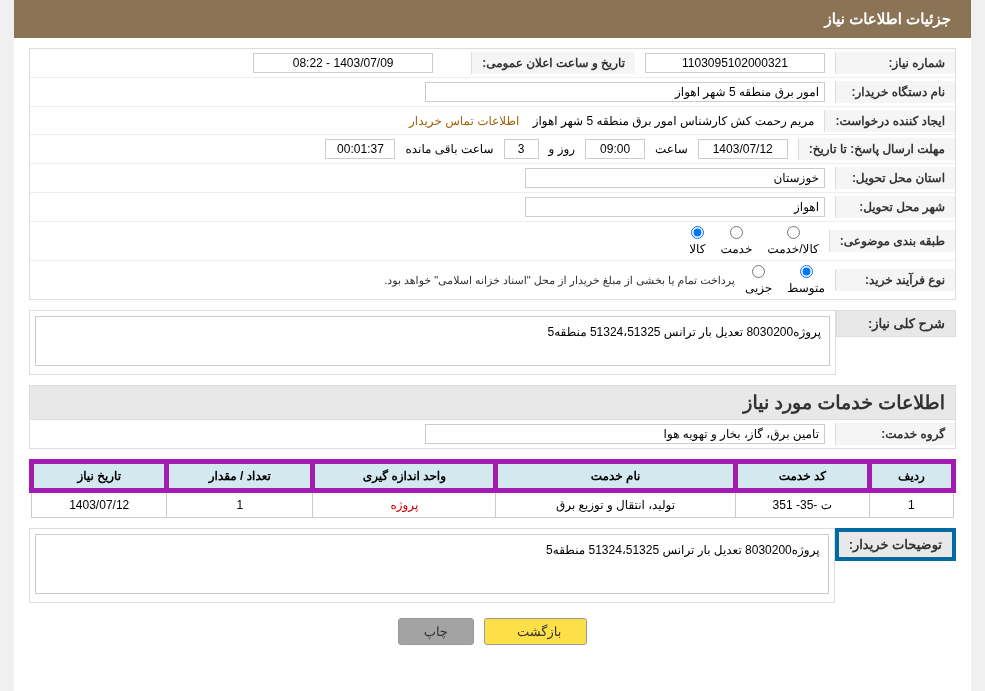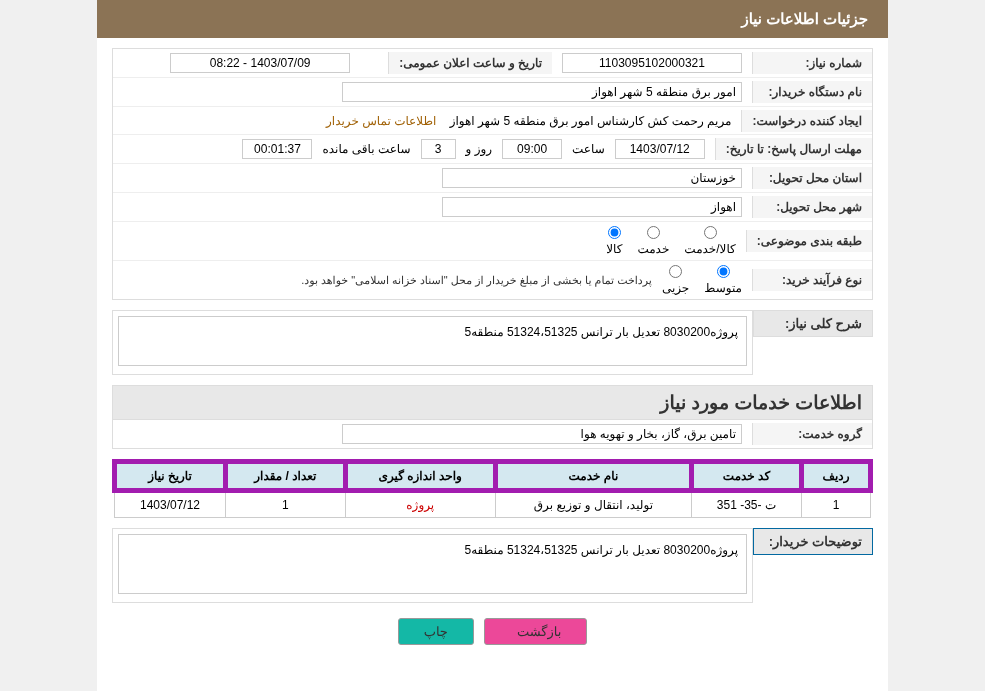--- a/index.html
+++ b/index.html
@@ -3,21 +3,21 @@
   <meta charset="utf-8">
   <style>
     * { box-sizing: border-box; margin: 0; padding: 0; }
     body {
       font-family: Tahoma, Arial, sans-serif;
       font-size: 13px;
       background: #f0f0f0;
       direction: rtl;
     }
     .page-wrapper {
-      width: 791px;
+      width: 957px;
       min-height: 691px;
       background: #fff;
       margin: 0 auto;
       padding-bottom: 20px;
     }
     .header-bar {
       background: #8B7355;
       color: #fff;
       text-align: right;
       padding: 10px 20px;
@@ -151,25 +151,25 @@
     }
     .btn {
       padding: 5px 25px;
       font-size: 13px;
       font-family: Tahoma, Arial, sans-serif;
       border: 1px solid #999;
       cursor: pointer;
       border-radius: 3px;
     }
     .btn-print {
-      background: #14b8a6;
+      background: #a3a3a3;
       color: #333;
     }
     .btn-back {
-      background: #ec4899;
+      background: #fde047;
       color: #333;
       padding-left: 32px;
     }
     .inline-label {
       font-size: 12px;
       white-space: nowrap;
       padding: 0 5px;
     }
     .notice-text {
       font-size: 11px;
@@ -327,21 +327,21 @@
       <td style="color:#cc0000;">پروژه</td>
       <td>1</td>
       <td>1403/07/12</td>
     </tr>
           </tbody>
       </table>
     </div>
 
     <div style="margin-bottom:10px;">
       <div style="display:flex; align-items:flex-start;">
-        <div class="label-cell" style="background:#e8e8e8; border:1px solid #0369a1; padding:5px 10px; min-width:120px; font-weight:bold; font-size:13px;">توضیحات خریدار:</div>
+        <div class="label-cell" style="background:#e8e8e8; border:4px solid #0369a1; padding:5px 10px; min-width:120px; font-weight:bold; font-size:13px;">توضیحات خریدار:</div>
         <div style="flex:1; border:1px solid #ddd; padding:5px;">
           <textarea class="description-box" readonly="" rows="3" style="">پروژه8030200 تعدیل بار ترانس 51324،51325 منطقه5</textarea>
         </div>
       </div>
     </div>
 
     <div class="btn-row">
       <button class="btn btn-back">بازگشت</button>
       <button class="btn btn-print">چاپ</button>
     </div>

